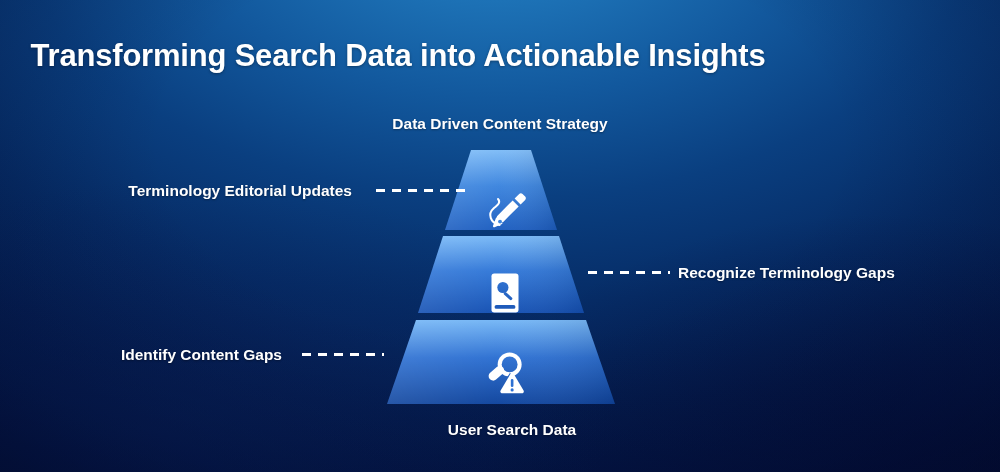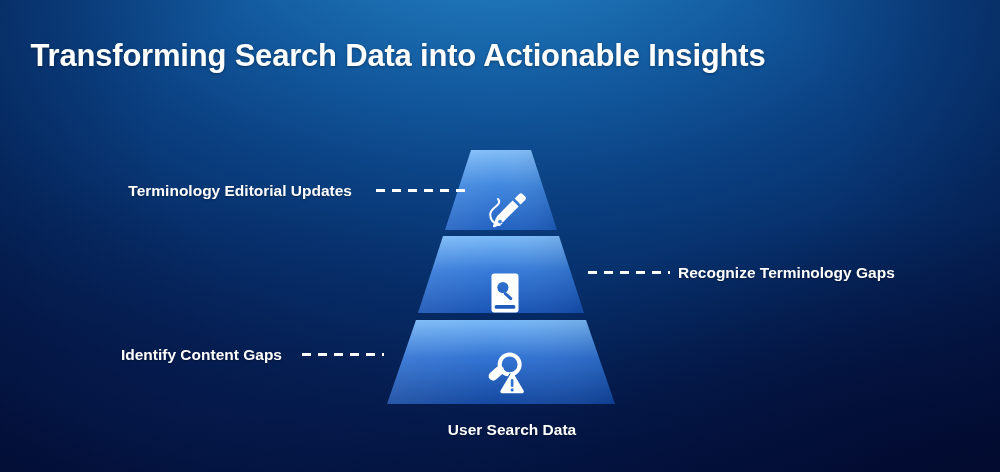--- a/index.html
+++ b/index.html
@@ -107,20 +107,21 @@
 <body>
 
 <div id="infographic">
 
   <div class="bg-base"></div>
   <div class="bg-sweep"></div>
   <div class="bg-vignette"></div>
 
   <div class="title">Transforming Search Data into Actionable Insights</div>
 
+  <div class="label" id="label-top">Data Driven Content Strategy</div>
 
   <div class="pyramid">
     <svg width="350" height="275" viewBox="0 0 350 275" xmlns="http://www.w3.org/2000/svg">
       <defs>
         <linearGradient id="gradTier1" x1="0" y1="0" x2="0" y2="1">
           <stop offset="0%" stop-color="#7fbcf7"></stop>
           <stop offset="45%" stop-color="#3d85de"></stop>
           <stop offset="100%" stop-color="#1d5ec0"></stop>
         </linearGradient>
         <linearGradient id="gradTier2" x1="0" y1="0" x2="0" y2="1">

